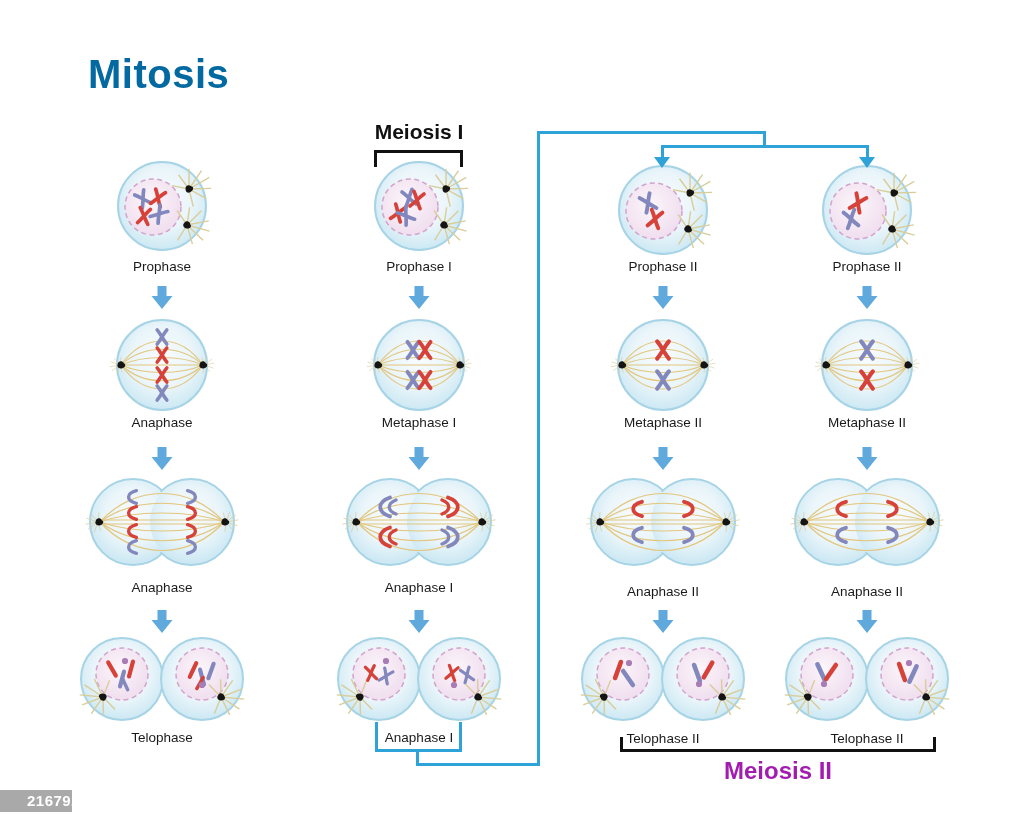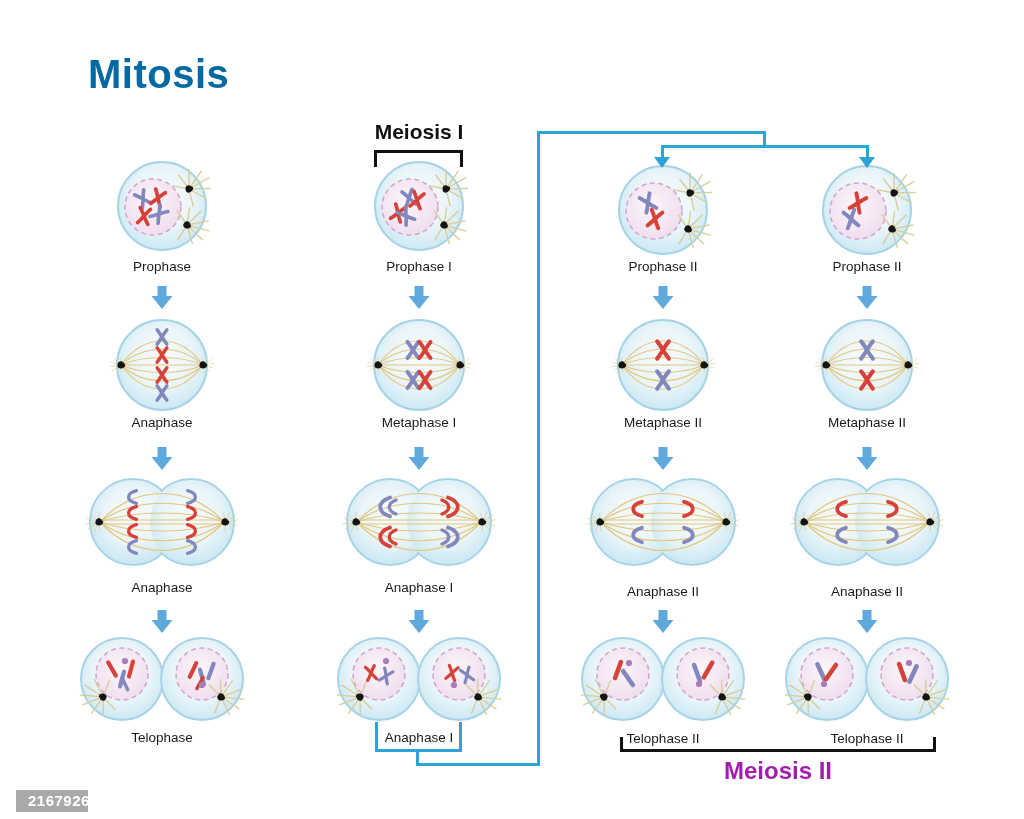--- a/index.html
+++ b/index.html
@@ -20,22 +20,22 @@
   .wm-s1{left:96px;top:-20px;width:66px;height:150px;background:rgba(255,255,255,.13);transform:skewX(-32deg);}
   .wm-s2{left:240px;top:-20px;width:120px;height:150px;background:rgba(255,255,255,.09);transform:skewX(-32deg);}
   .wm-s3{left:300px;top:0;width:112px;height:102px;background:rgba(125,130,138,.45);
          clip-path:polygon(0 100%,100% 0,100% 100%);}
   .wm-brand{position:absolute;left:34px;top:4px;color:#fff;font-size:31px;line-height:36px;white-space:nowrap;}
   .wm-brand .b{font-weight:bold;}
   .wm-brand .r{font-size:11px;vertical-align:14px;}
   .wm-credit{position:absolute;left:34px;top:44px;width:400px;color:#fff;font-size:22px;
              font-weight:bold;line-height:24px;}
   .id-badge{position:absolute;left:0;top:790px;width:72px;height:22px;background:#a9a9a9;
-            color:#fff;font-size:15px;font-weight:bold;line-height:22px;padding-left:12px;
-            box-sizing:border-box;letter-spacing:.5px;z-index:6;margin-left:16px;}
+            color:#fff;font-size:15px;font-weight:bold;line-height:22px;padding-left:27px;
+            box-sizing:border-box;letter-spacing:.5px;z-index:6;}
 </style>
 </head>
 <body>
 
 <div id="canvas">
 
   <svg width="0" height="0" style="position:absolute" aria-hidden="true">
     <defs>
       <radialGradient id="gCell" cx="50%" cy="42%" r="62%">
         <stop offset="0%" stop-color="#f8fcfe"></stop>

